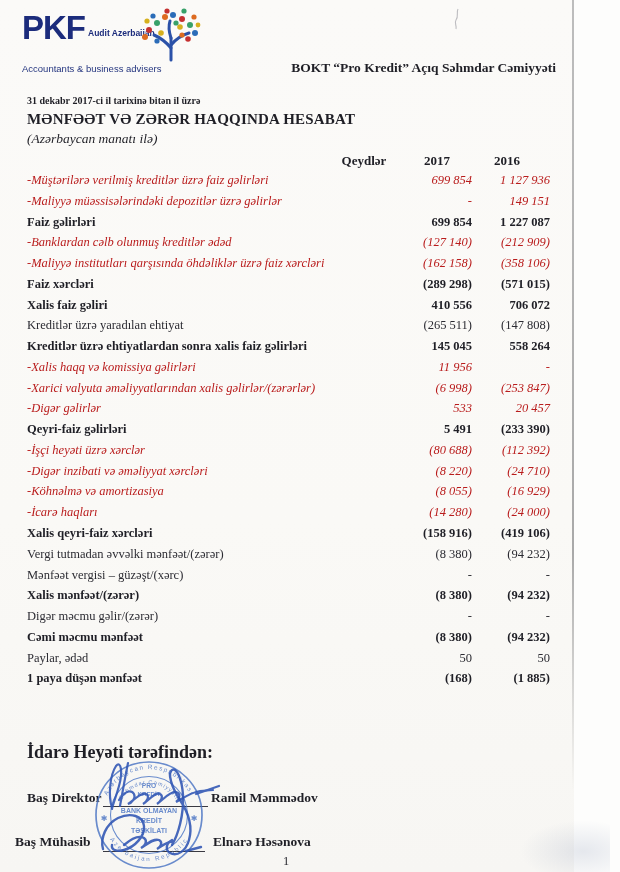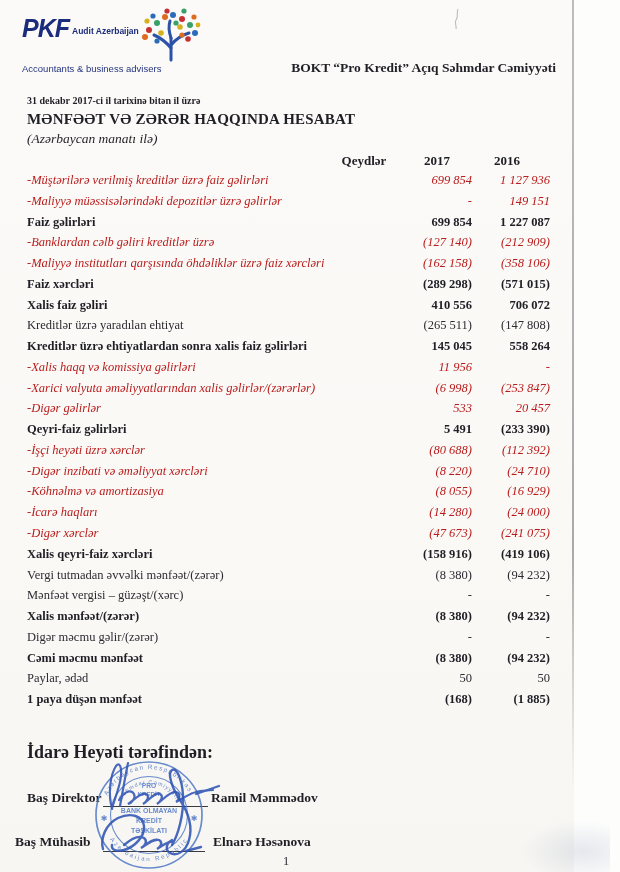--- a/index.html
+++ b/index.html
@@ -12,22 +12,22 @@
   .page{position:absolute;inset:0;background:linear-gradient(180deg,#fbfaf8 0%,#faf9f6 60%,#f7f6f3 100%);}
   .right-strip{position:absolute;left:574px;top:0;width:46px;height:872px;background:#fdfdfc;}
   .scan-line{position:absolute;left:572px;top:0;width:2px;height:790px;
     background:linear-gradient(180deg,#bdbdbd 0%,#a9a9a9 70%,rgba(170,170,170,0) 100%);}
   .corner-smudge{position:absolute;left:520px;top:820px;width:90px;height:52px;
     background:radial-gradient(ellipse at 70% 60%,rgba(120,135,170,0.18),rgba(120,135,170,0) 70%);}
   .ink-speck{position:absolute;left:452px;top:8px;width:10px;height:22px;opacity:.55;}
 
   
   .pkf-block{position:absolute;left:22px;top:13px;width:150px;color:#1c2c7c;}
-  .pkf-word{font-family:"Liberation Sans","DejaVu Sans",sans-serif;font-style:italic;font-weight:bold;
-    font-size:25px;letter-spacing:-1px;line-height:30px;display:inline-block;}
+  .pkf-word{font-family:"Liberation Sans","DejaVu Sans",sans-serif;font-weight:bold;
+    font-size:33px;letter-spacing:-1px;line-height:30px;display:inline-block;}
   .pkf-sub{font-family:"Liberation Sans","DejaVu Sans",sans-serif;font-weight:bold;font-size:8.5px;
     display:inline-block;margin-left:3px;position:relative;top:-3px;}
   .pkf-tagline{font-family:"Liberation Sans","DejaVu Sans",sans-serif;font-size:9.5px;margin-top:20px;color:#24357f;}
   .tree{position:absolute;left:137px;top:6px;}
 
   .company-line{position:absolute;left:0;top:60px;width:556px;text-align:right;
     font-weight:bold;font-size:13.5px;color:#1f1f26;}
 
   .title-block{position:absolute;left:27px;top:92px;color:#1f1f26;}
   .title-1{font-weight:bold;font-size:10px;line-height:17px;}
@@ -134,21 +134,21 @@
     <div class="num">-</div>
     <div class="num">149 151</div>
   </div>
     <div class="row bold">
     <div class="lbl">Faiz gəlirləri</div>
     <div class="notes"></div>
     <div class="num">699 854</div>
     <div class="num">1 227 087</div>
   </div>
     <div class="row italic">
-    <div class="lbl">-Banklardan cəlb gəliri kreditlər üzrə</div>
+    <div class="lbl">-Banklardan cəlb olunmuş kreditlər ədəd</div>
     <div class="notes"></div>
     <div class="num">(127 140)</div>
     <div class="num">(212 909)</div>
   </div>
     <div class="row italic">
     <div class="lbl">-Maliyyə institutları qarşısında öhdəliklər üzrə faiz xərcləri</div>
     <div class="notes"></div>
     <div class="num">(162 158)</div>
     <div class="num">(358 106)</div>
   </div>
@@ -216,26 +216,20 @@
     <div class="lbl">-Köhnəlmə və amortizasiya</div>
     <div class="notes"></div>
     <div class="num">(8 055)</div>
     <div class="num">(16 929)</div>
   </div>
     <div class="row italic">
     <div class="lbl">-İcarə haqları</div>
     <div class="notes"></div>
     <div class="num">(14 280)</div>
     <div class="num">(24 000)</div>
-  </div>
-    <div class="row italic">
-    <div class="lbl">-Digər xərclər</div>
-    <div class="notes"></div>
-    <div class="num">(47 673)</div>
-    <div class="num">(241 075)</div>
   </div>
     <div class="row bold">
     <div class="lbl">Xalis qeyri-faiz xərcləri</div>
     <div class="notes"></div>
     <div class="num">(158 916)</div>
     <div class="num">(419 106)</div>
   </div>
     <div class="row regular">
     <div class="lbl">Vergi tutmadan əvvəlki mənfəət/(zərər)</div>
     <div class="notes"></div>

